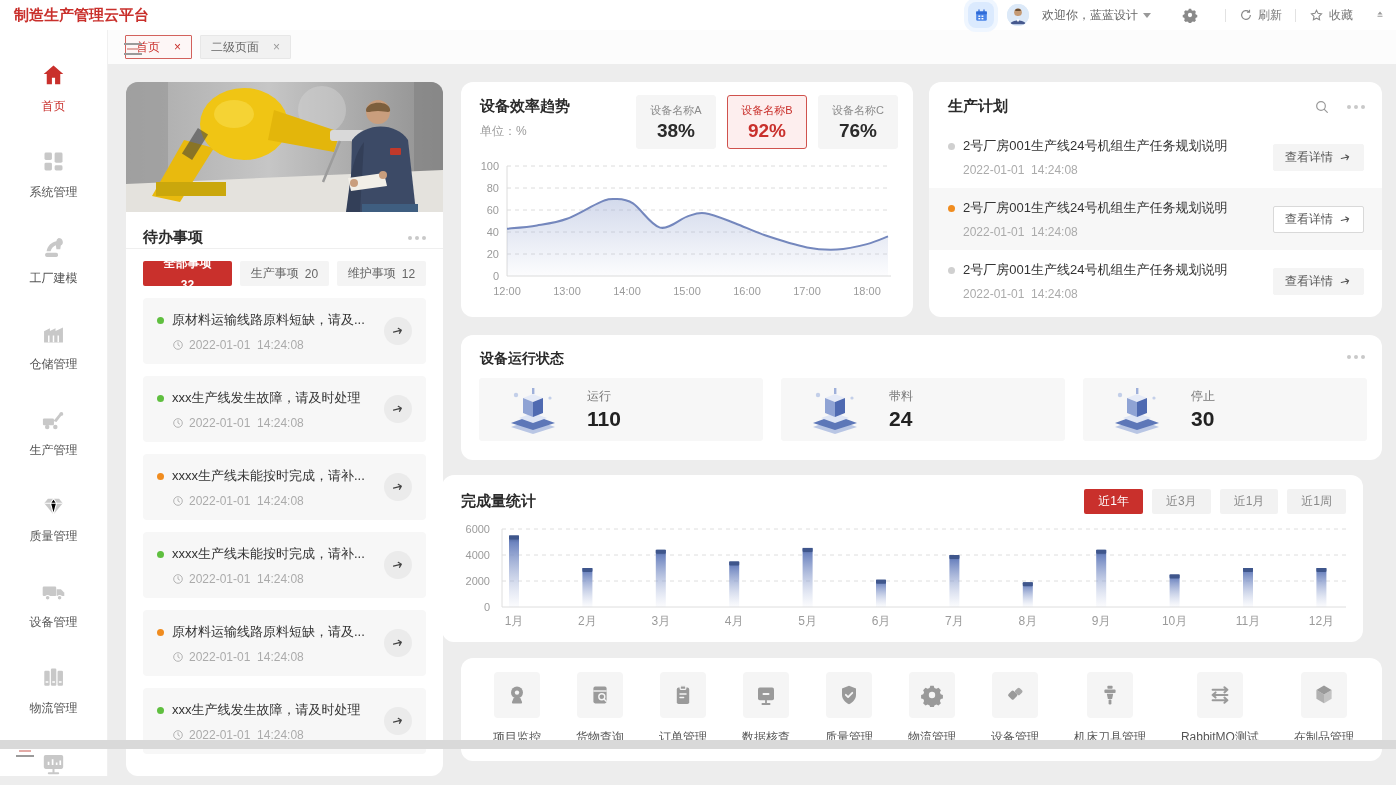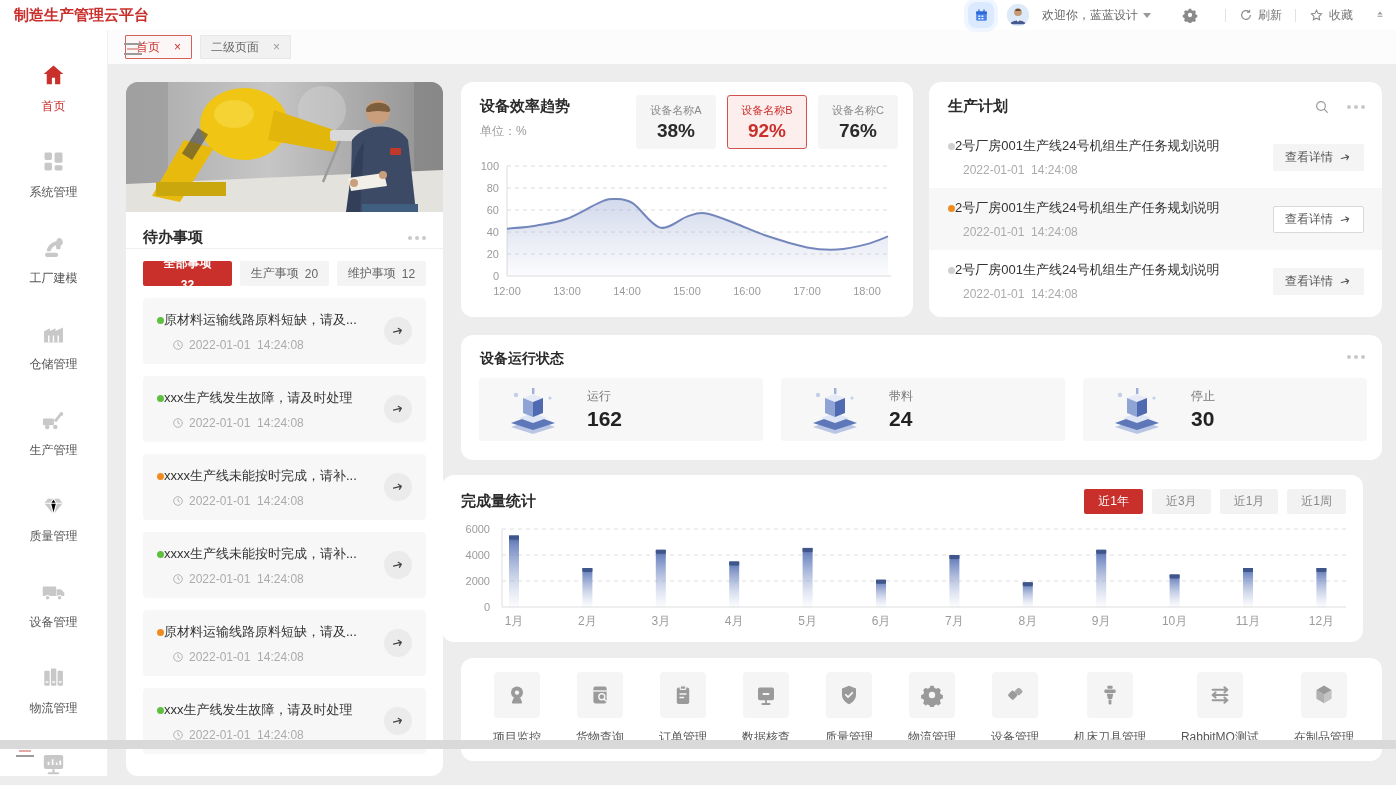--- a/index.html
+++ b/index.html
@@ -51,21 +51,21 @@
 
   
   #card-left { left:126px; top:82px; width:317px; height:694px; overflow:hidden; }
   .hero { width:317px; height:130px; border-radius:4px 4px 0 0; overflow:hidden; }
   .todo-head { display:flex; align-items:center; justify-content:space-between; padding:16px 17px 1px; border-bottom:1px solid #efefef; }
   .todo-tabs { display:flex; gap:8px; padding:12px 17px 0; }
   .todo-tab { flex:1; height:25px; display:flex; align-items:center; justify-content:center; gap:6px; font-size:12px; background:#f4f4f4; color:#666; cursor:pointer; border-radius:2px; }
   .todo-tab.active { background:#c9302c; color:#fff; font-weight:bold;flex-direction:column; }
   .todo-list { padding:0 17px; }
   .todo-item { position:relative; margin-top:12px; background:#f7f7f7; border-radius:4px; padding:13px 14px 12px; cursor:pointer; }
-  .ti-line { display:flex; align-items:center; font-size:13px; color:#333; white-space:nowrap; }
+  .ti-line { display:flex; align-items:center; gap:8px; font-size:13px; color:#333; white-space:nowrap; }
   .dot { width:7px; height:7px; border-radius:50%; flex:none; }
   .ti-time { margin-top:9px; padding-left:15px; display:flex; align-items:center; gap:5px; font-size:12px; color:#ababab; white-space:pre; }
   .ti-time svg { width:12px; height:12px; color:#ababab; }
   .go-btn { position:absolute; right:14px; top:50%; transform:translateY(-50%); width:28px; height:28px; border-radius:50%; background:#ebebeb; display:flex; align-items:center; justify-content:center; cursor:pointer; }
   .go-btn svg { width:14px; height:14px; color:#444; transform:rotate(-14deg); }
 
   
   #card-eff { left:461px; top:82px; width:452px; height:235px; }
   #card-eff .card-title { position:absolute; left:19px; top:15px; }
   #card-eff .unit { position:absolute; left:19px; top:41px; font-size:12px; color:#9b9b9b; }
@@ -565,21 +565,21 @@
       <polygon points="28,27 42,32 28,37 14,32" fill="#dfe6f5"></polygon>
       <polygon points="28,8 38,12 28,16 18,12" fill="#e6ebf7"></polygon>
       <polygon points="18,12 28,16 28,31 18,27" fill="#8fa3d4"></polygon>
       <polygon points="38,12 28,16 28,31 38,27" fill="#4f6ab1"></polygon>
       <rect x="27" y="2" width="2.4" height="6" fill="#9fb0da"></rect>
       <circle cx="11" cy="9" r="2.2" fill="#c3cfe9"></circle>
       <circle cx="45" cy="12" r="1.6" fill="#c3cfe9"></circle>
     </svg>
     <div class="sb-txt">
       <div class="sb-label">运行</div>
-      <div class="sb-value">162</div>
+      <div class="sb-value">110</div>
     </div>
   </div>
         <div class="status-box">
     <svg class="iso" viewBox="0 0 56 48">
       <polygon points="28,33 50,41 28,48 6,41" fill="#b9c6e4"></polygon>
       <polygon points="28,29 50,37 28,44 6,37" fill="#5d77b8"></polygon>
       <polygon points="28,27 42,32 28,37 14,32" fill="#dfe6f5"></polygon>
       <polygon points="28,8 38,12 28,16 18,12" fill="#e6ebf7"></polygon>
       <polygon points="18,12 28,16 28,31 18,27" fill="#8fa3d4"></polygon>
       <polygon points="38,12 28,16 28,31 38,27" fill="#4f6ab1"></polygon>

